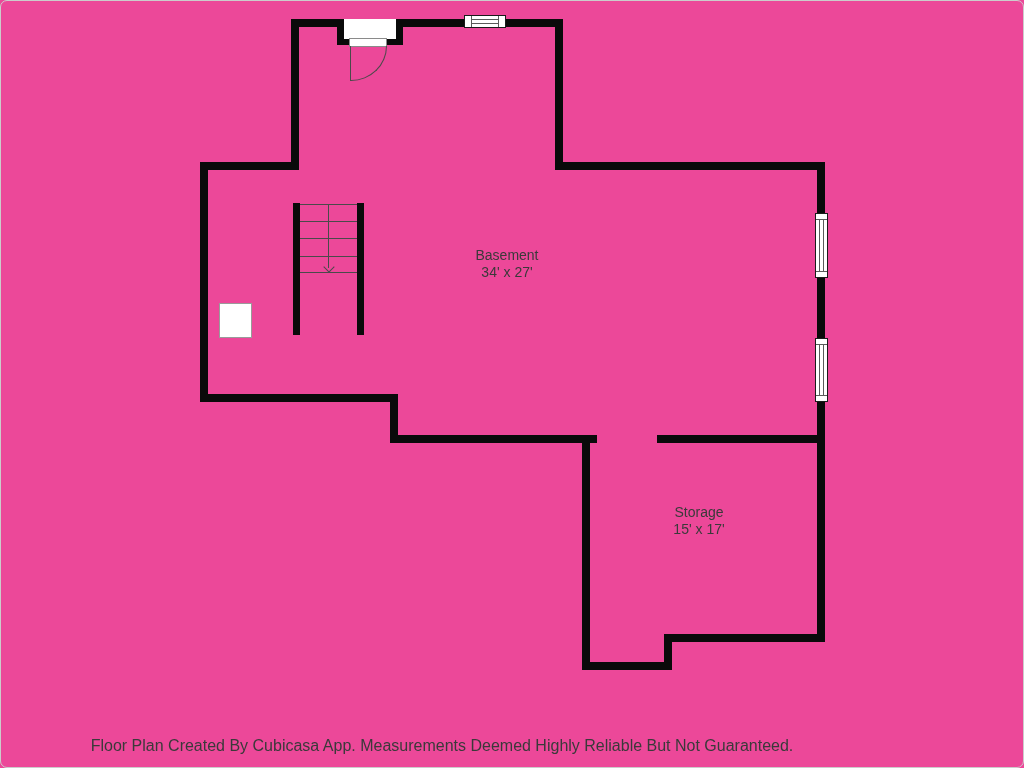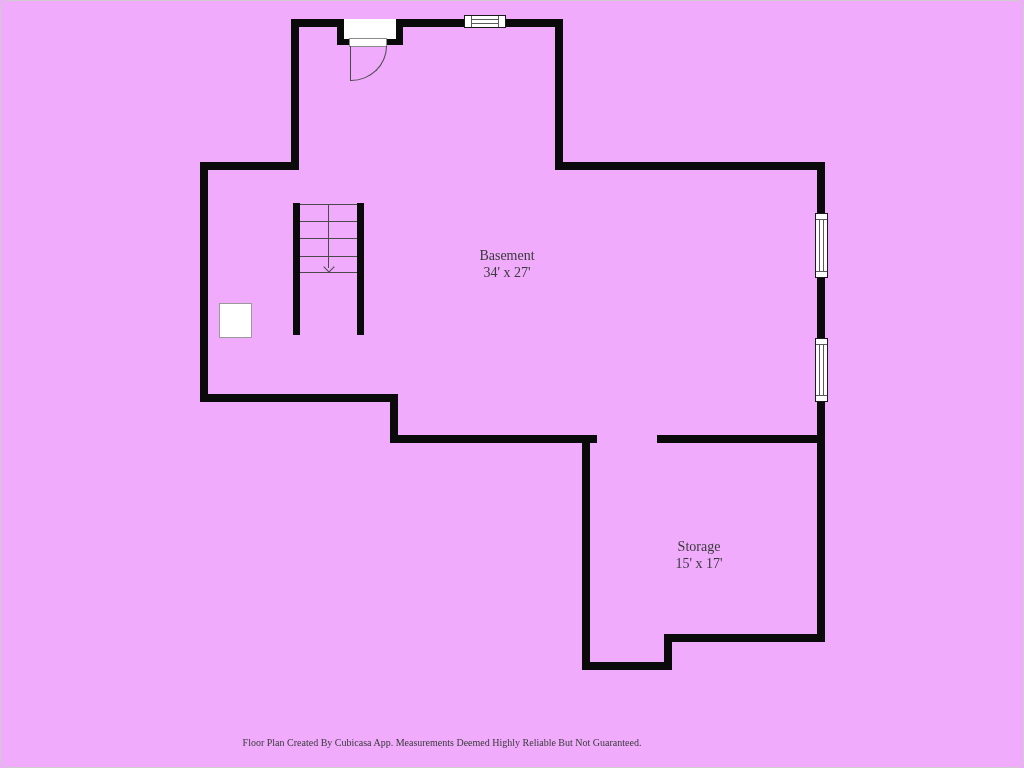--- a/index.html
+++ b/index.html
@@ -1,20 +1,20 @@
 <!DOCTYPE html>
 <html><head>
 <meta charset="utf-8">
 <style>
   html,body{margin:0;padding:0;background:#ffffff;}
   .page{
     position:relative;
     width:1024px;height:768px;
-    background:#f0abfc;
-    font-family:Liberation Serif, serif;
+    background:#ec4899;
+    font-family:Liberation Sans, sans-serif;
     overflow:hidden;
   }
   .frame{
     position:absolute;inset:0;
     border:1px solid #cccccc;
     border-radius:7px;
     pointer-events:none;
   }
   .plan{position:absolute;inset:0;}
   .wall{position:absolute;background:#0a0a0a;}
@@ -57,21 +57,21 @@
     box-sizing:border-box;background:#ffffff;border:1px solid #9a9a9a;
   }
 
   
   .room-label{
     position:absolute;width:180px;text-align:center;
     color:#3a3a3a;font-size:14px;line-height:17px;
   }
   .footer-note{
     position:absolute;left:0;top:737px;width:884px;text-align:center;
-    color:#3a3a3a;font-size:10px;
+    color:#3a3a3a;font-size:16px;
   }
 </style>
 </head>
 <body>
 
 <div class="page">
 
   <div class="plan">
 
     <div class="wall" style="left:291px;top:19px;width:272px;height:8px"></div>
@@ -132,21 +132,21 @@
       <div class="stair-center-line" style="left:328px;top:204px;height:64px"></div>
       <div class="arrowhead" style="left:325px;top:263px"></div>
     </div>
 
     <div class="post"></div>
 
     <div class="room-label" style="left:417px;top:247px">
       <div>Basement</div>
       <div>34' x 27'</div>
     </div>
-    <div class="room-label" style="left:609px;top:538px">
+    <div class="room-label" style="left:609px;top:504px">
       <div>Storage</div>
       <div>15' x 17'</div>
     </div>
 
   </div>
 
   <div class="footer-note">Floor Plan Created By Cubicasa App. Measurements Deemed Highly Reliable But Not Guaranteed.</div>
 
   <div class="frame"></div>
 

